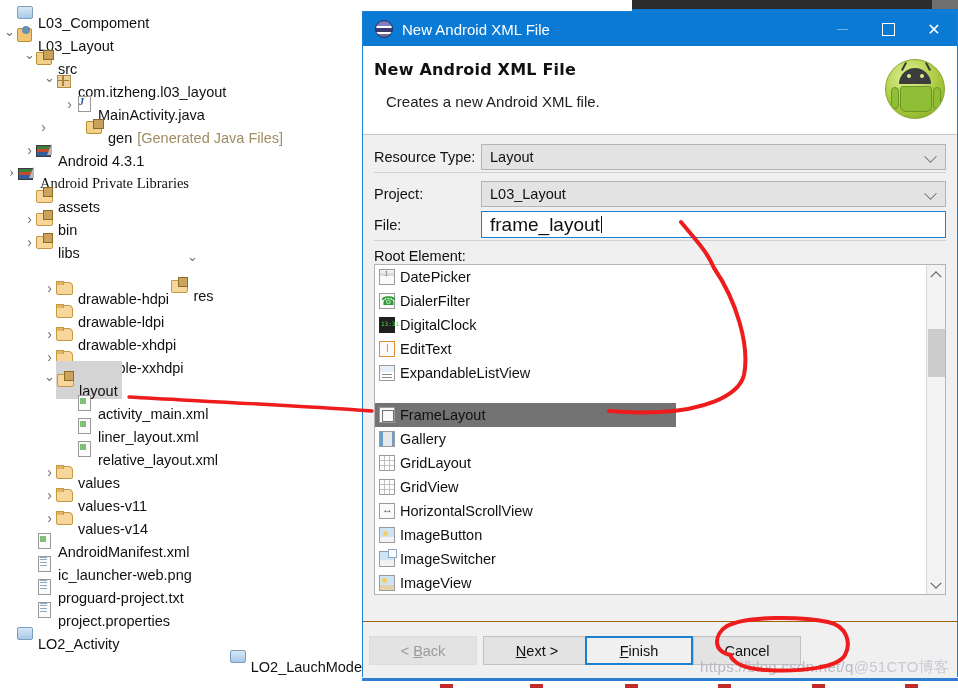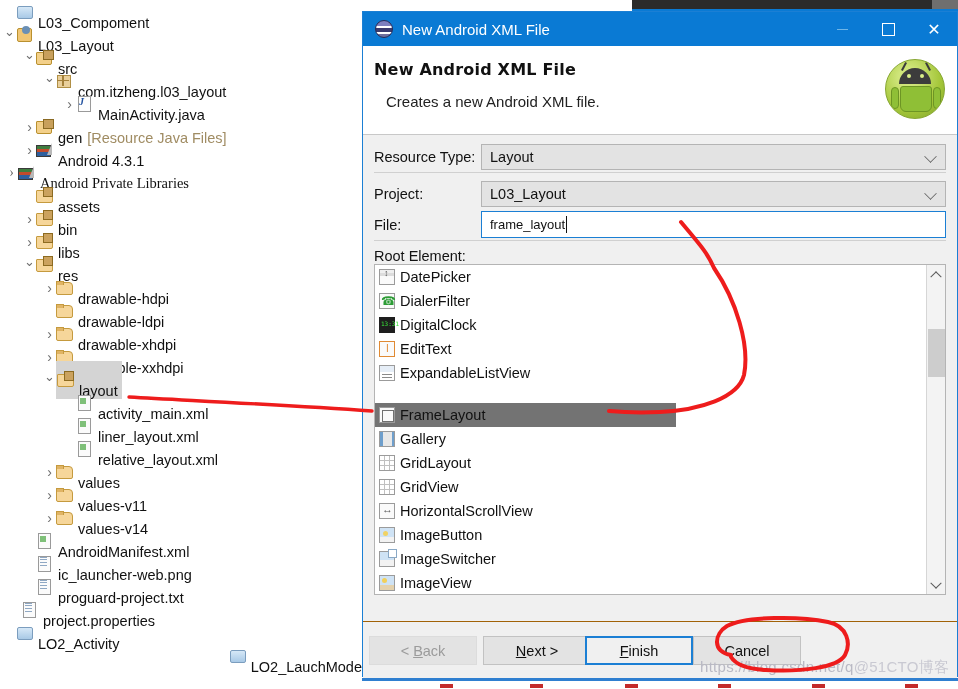--- a/index.html
+++ b/index.html
@@ -283,21 +283,21 @@
     border-bottom: 1.6px solid #5a5a5a;
     transform: rotate(45deg) scale(.8);
   }
   .textfield {
     position: relative;
     height: 27px; flex: 1; margin-right: 11px;
     background: #ffffff;
     border: 1px solid #1b7fd4;
     box-sizing: border-box;
     display: flex; align-items: center;
-    font-size: 13px; color: #111;
+    font-size: 19px; color: #111;
     padding-left: 8px;
   }
   .textfield .caret {
     display: inline-block; width: 1px; height: 17px; background: #111;
     margin-left: 1px;
   }
   .sep {
     height: 1px; background: #d0d0d0; margin: 0 11px;
   }
   .sec-label {
@@ -474,26 +474,26 @@
           <span class="lbl">com.itzheng.l03_layout</span>
         </span>
       </div>
       <div class="tree-row" style="padding-left: 63px;">
         <span class="twisty closed"></span>
         <span class="lbl-wrap">
           <span class="ico ic-java"></span>
           <span class="lbl">MainActivity.java</span>
         </span>
       </div>
-      <div class="tree-row" style="padding-left: 23px;">
+      <div class="tree-row" style="padding-left: 37px; gap: 36px;">
         <span class="twisty closed"></span>
         <span class="lbl-wrap">
           <span class="ico ic-srcfolder"></span>
           <span class="lbl">gen</span>
-          <span class="lbl dim">[Resource Java Files]</span>
+          <span class="lbl dim">[Generated Java Files]</span>
         </span>
       </div>
       <div class="tree-row" style="padding-left: 23px;">
         <span class="twisty closed"></span>
         <span class="lbl-wrap">
           <span class="ico ic-lib"></span>
           <span class="lbl">Android 4.3.1</span>
         </span>
       </div>
       <div class="tree-row" style="padding-left: 5px; font-family: Liberation Serif, serif;">
@@ -517,21 +517,21 @@
           <span class="lbl">bin</span>
         </span>
       </div>
       <div class="tree-row" style="padding-left: 23px;">
         <span class="twisty closed"></span>
         <span class="lbl-wrap">
           <span class="ico ic-resfolder"></span>
           <span class="lbl">libs</span>
         </span>
       </div>
-      <div class="tree-row" style="padding-left: 23px;">
+      <div class="tree-row" style="padding-left: 23px; flex-direction: column;">
         <span class="twisty open"></span>
         <span class="lbl-wrap">
           <span class="ico ic-resfolder"></span>
           <span class="lbl">res</span>
         </span>
       </div>
       <div class="tree-row" style="padding-left: 43px;">
         <span class="twisty closed"></span>
         <span class="lbl-wrap">
           <span class="ico ic-folder"></span>
@@ -622,21 +622,21 @@
           <span class="lbl">ic_launcher-web.png</span>
         </span>
       </div>
       <div class="tree-row" style="padding-left: 23px;">
         <span class="twisty "></span>
         <span class="lbl-wrap">
           <span class="ico ic-file"></span>
           <span class="lbl">proguard-project.txt</span>
         </span>
       </div>
-      <div class="tree-row" style="padding-left: 8px;">
+      <div class="tree-row" style="padding-left: 23px;">
         <span class="twisty "></span>
         <span class="lbl-wrap">
           <span class="ico ic-file"></span>
           <span class="lbl">project.properties</span>
         </span>
       </div>
       <div class="tree-row" style="padding-left: 3px;">
         <span class="twisty "></span>
         <span class="lbl-wrap">
           <span class="ico ic-closedproj"></span>

